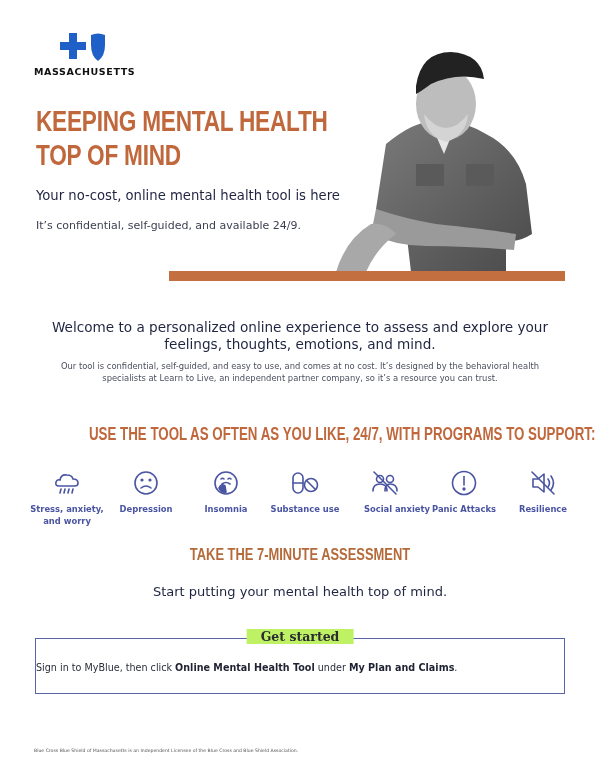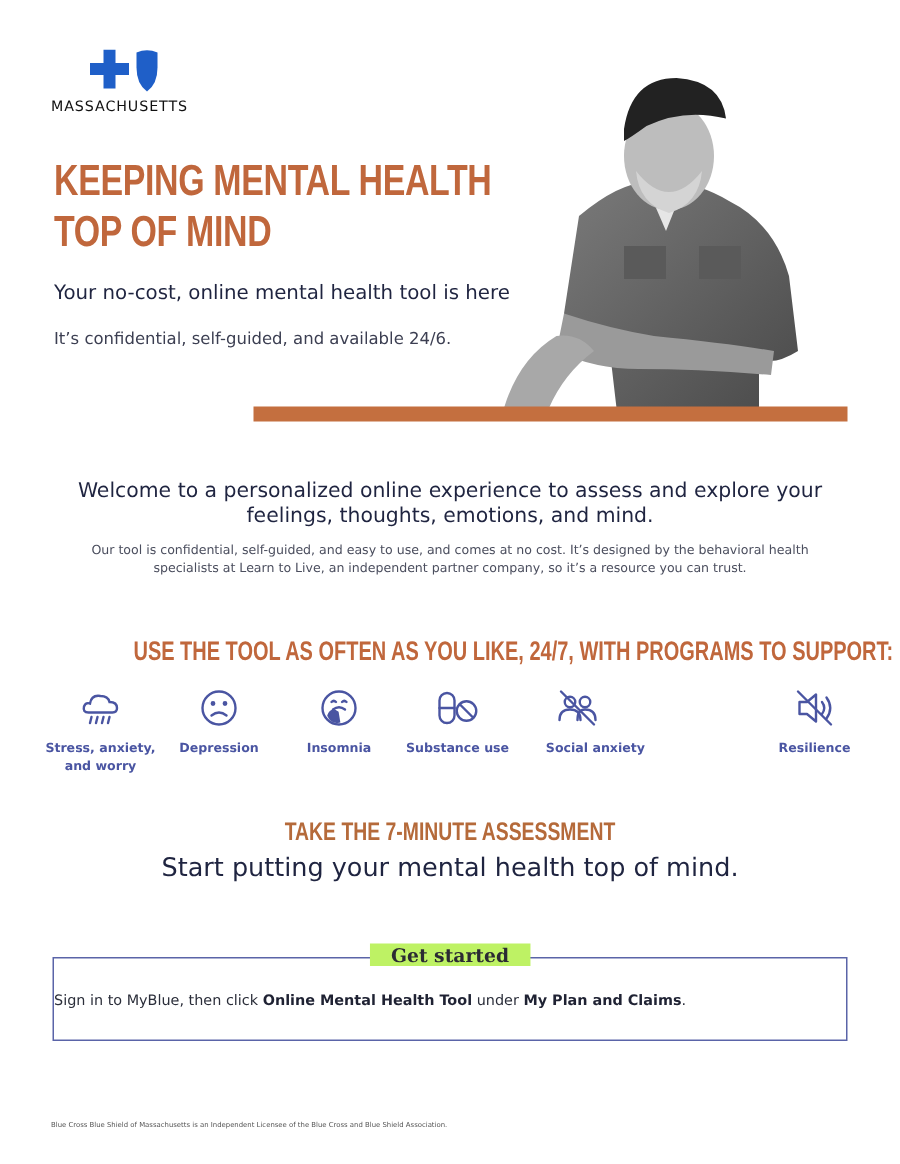--- a/index.html
+++ b/index.html
@@ -1,45 +1,45 @@
 <!DOCTYPE html>
 <html><head>
 <meta charset="utf-8">
 <style>
   * { box-sizing: border-box; margin: 0; padding: 0; }
   html, body { width: 600px; height: 776px; background: #ffffff; overflow: hidden; }
   body { position: relative; font-family: "DejaVu Sans", sans-serif; color: #1f2440; }
 
   .logo { position: absolute; left: 34px; top: 33px; width: 110px; }
   .logo-marks { position: absolute; left: 26px; top: 0; width: 60px; height: 30px; }
-  .logo-text { position: absolute; left: 0; top: 33px; font-family: "DejaVu Sans", sans-serif; font-weight: normal; font-size: 9.5px; letter-spacing: 0.6px; color: #111; white-space: nowrap; }
+  .logo-text { position: absolute; left: 0; top: 33px; font-family: "DejaVu Sans", sans-serif; font-weight: bold; font-size: 9.5px; letter-spacing: 0.6px; color: #111; white-space: nowrap; }
 
   .headline { position: absolute; left: 36px; top: 104px; font-family: "Liberation Sans", sans-serif; font-weight: bold; font-size: 29px; line-height: 34px; color: #c0673c; transform: scaleX(0.78); transform-origin: left top; white-space: nowrap; letter-spacing: -0.3px; }
   .headline .line { display: block; }
 
   .subhead { position: absolute; left: 36px; top: 188px; font-size: 13.2px; color: #1f2440; white-space: nowrap; }
   .subline { position: absolute; left: 36px; top: 219px; font-size: 11px; color: #3c3f52; white-space: nowrap; }
 
   .photo { position: absolute; left: 316px; top: 24px; width: 236px; height: 248px; }
   .accent-bar { position: absolute; left: 169px; top: 271px; width: 396px; height: 10px; background: #c46f3f; }
 
   .welcome { position: absolute; left: 40px; top: 319px; width: 520px; text-align: center; font-size: 13.6px; line-height: 17px; color: #1f2440; }
   .welcome-body { position: absolute; left: 40px; top: 360px; width: 520px; text-align: center; font-size: 8.4px; line-height: 12px; color: #4b4e5e; }
 
   .programs-title { position: absolute; left: 0; top: 424px; width: 474px; text-align: left; }
   .programs-title span { display: inline-block; font-family: "Liberation Sans", sans-serif; font-weight: bold; font-size: 18px; color: #c0673c; transform: scaleX(0.74); white-space: nowrap; }
 
   .programs { position: absolute; left: 22px; top: 457px; width: 560px; height: 70px; }
-  .program { position: absolute; top: 0; width: 90px; text-align: center; }
+  .program { position: absolute; top: 11px; width: 90px; text-align: center; }
   .program svg { display: block; margin: 0 auto; width: 30px; height: 30px; }
   .program-label { display: block; margin-top: 5px; font-size: 8.4px; font-weight: bold; line-height: 12px; color: #4a55a2; }
 
   .assess-title { position: absolute; left: 0; top: 545px; width: 600px; text-align: center; }
   .assess-title span { display: inline-block; font-family: "Liberation Sans", sans-serif; font-weight: bold; font-size: 17px; color: #b56a3a; transform: scaleX(0.76); white-space: nowrap; }
-  .assess-sub { position: absolute; left: 0; top: 569px; width: 600px; text-align: center; font-size: 17px; color: #1f2440; }
+  .assess-sub { position: absolute; left: 0; top: 584px; width: 600px; text-align: center; font-size: 13px; color: #1f2440; }
 
   .cta-box { position: absolute; left: 35px; top: 638px; width: 530px; height: 56px; border: 1.3px solid #5a64a8; }
   .cta-title { position: absolute; left: 50%; top: -10px; transform: translateX(-50%); background: #bef264; padding: 0 14px; font-family: "DejaVu Serif", serif; font-weight: bold; font-size: 12.5px; color: #2b2b33; white-space: nowrap; }
   .cta-text { position: absolute; left: 0; top: 23px; width: 100%; text-align: left; font-size: 9.6px; color: #2b2e3a; white-space: nowrap; }
   .cta-text b { font-weight: bold; color: #1f2233; }
 
   .footer { position: absolute; left: 34px; top: 748px; font-size: 4.6px; color: #555; white-space: nowrap; }
 </style>
 </head>
 <body>
@@ -51,21 +51,21 @@
   </svg>
   <div class="logo-text">MASSACHUSETTS</div>
 </div>
 
 <h1 class="headline">
   <span class="line">KEEPING MENTAL HEALTH</span>
   <span class="line">TOP OF MIND</span>
 </h1>
 
 <div class="subhead">Your no-cost, online mental health tool is here</div>
-<div class="subline">It’s confidential, self-guided, and available 24/6.</div>
+<div class="subline">It’s confidential, self-guided, and available 24/9.</div>
 
 <svg class="photo" viewBox="0 0 236 248">
   <defs>
     <linearGradient id="shirt" x1="0" y1="0" x2="1" y2="1">
       <stop offset="0" stop-color="#7a7a7a"></stop>
       <stop offset="1" stop-color="#4a4a4a"></stop>
     </linearGradient>
   </defs>
 
   <path d="M70 120 Q100 95 120 98 Q145 95 170 110 Q200 125 210 160 L216 210 Q200 220 190 215 L190 248 L95 248 L90 205 Q70 200 60 185 Z" fill="url(#shirt)"></path>
@@ -131,20 +131,28 @@
   <div class="program" style="left:318px;text-align:right;">
     <svg viewBox="0 0 30 30" fill="none" stroke="#4a55a2" stroke-width="1.6" stroke-linecap="round">
       <circle cx="10" cy="11" r="3.5"></circle>
       <circle cx="20" cy="11" r="3.5"></circle>
       <path d="M3 23 Q3 16 10 16 Q17 16 17 23"></path>
       <path d="M15 23 Q15 16 20 16 Q27 16 27 23"></path>
       <line x1="4" y1="4" x2="26" y2="26"></line>
     </svg>
     <span class="program-label">Social anxiety</span>
   </div>
+  <div class="program" style="left:397px;">
+    <svg viewBox="0 0 30 30" fill="none" stroke="#4a55a2" stroke-width="1.6" stroke-linecap="round">
+      <circle cx="15" cy="15" r="11.5"></circle>
+      <line x1="15" y1="8.5" x2="15" y2="17"></line>
+      <circle cx="15" cy="21" r="0.9" fill="#4a55a2"></circle>
+    </svg>
+    <span class="program-label">Panic Attacks</span>
+  </div>
   <div class="program" style="left:476px;">
     <svg viewBox="0 0 30 30" fill="none" stroke="#4a55a2" stroke-width="1.6" stroke-linecap="round" stroke-linejoin="round">
       <path d="M5 11 L10 11 L16 6 L16 24 L10 19 L5 19 Z"></path>
       <path d="M20 11 Q23 15 20 19"></path>
       <path d="M23 8 Q28 15 23 22"></path>
       <line x1="4" y1="4" x2="26" y2="26"></line>
     </svg>
     <span class="program-label">Resilience</span>
   </div>
 </div>

